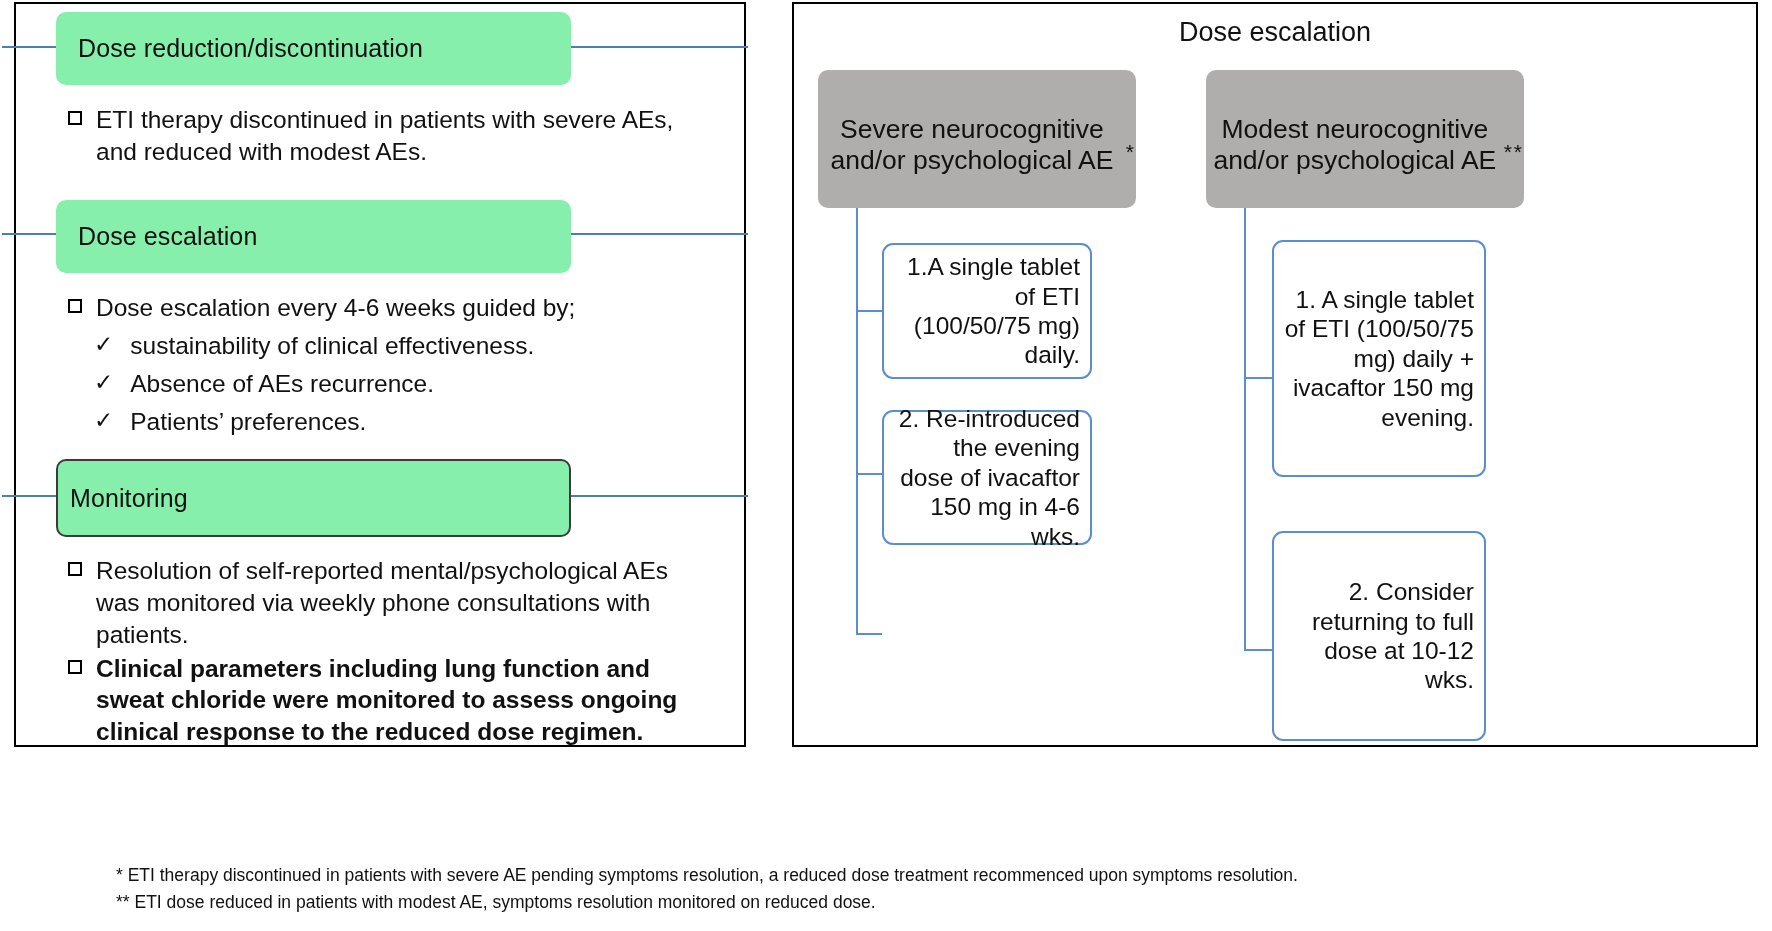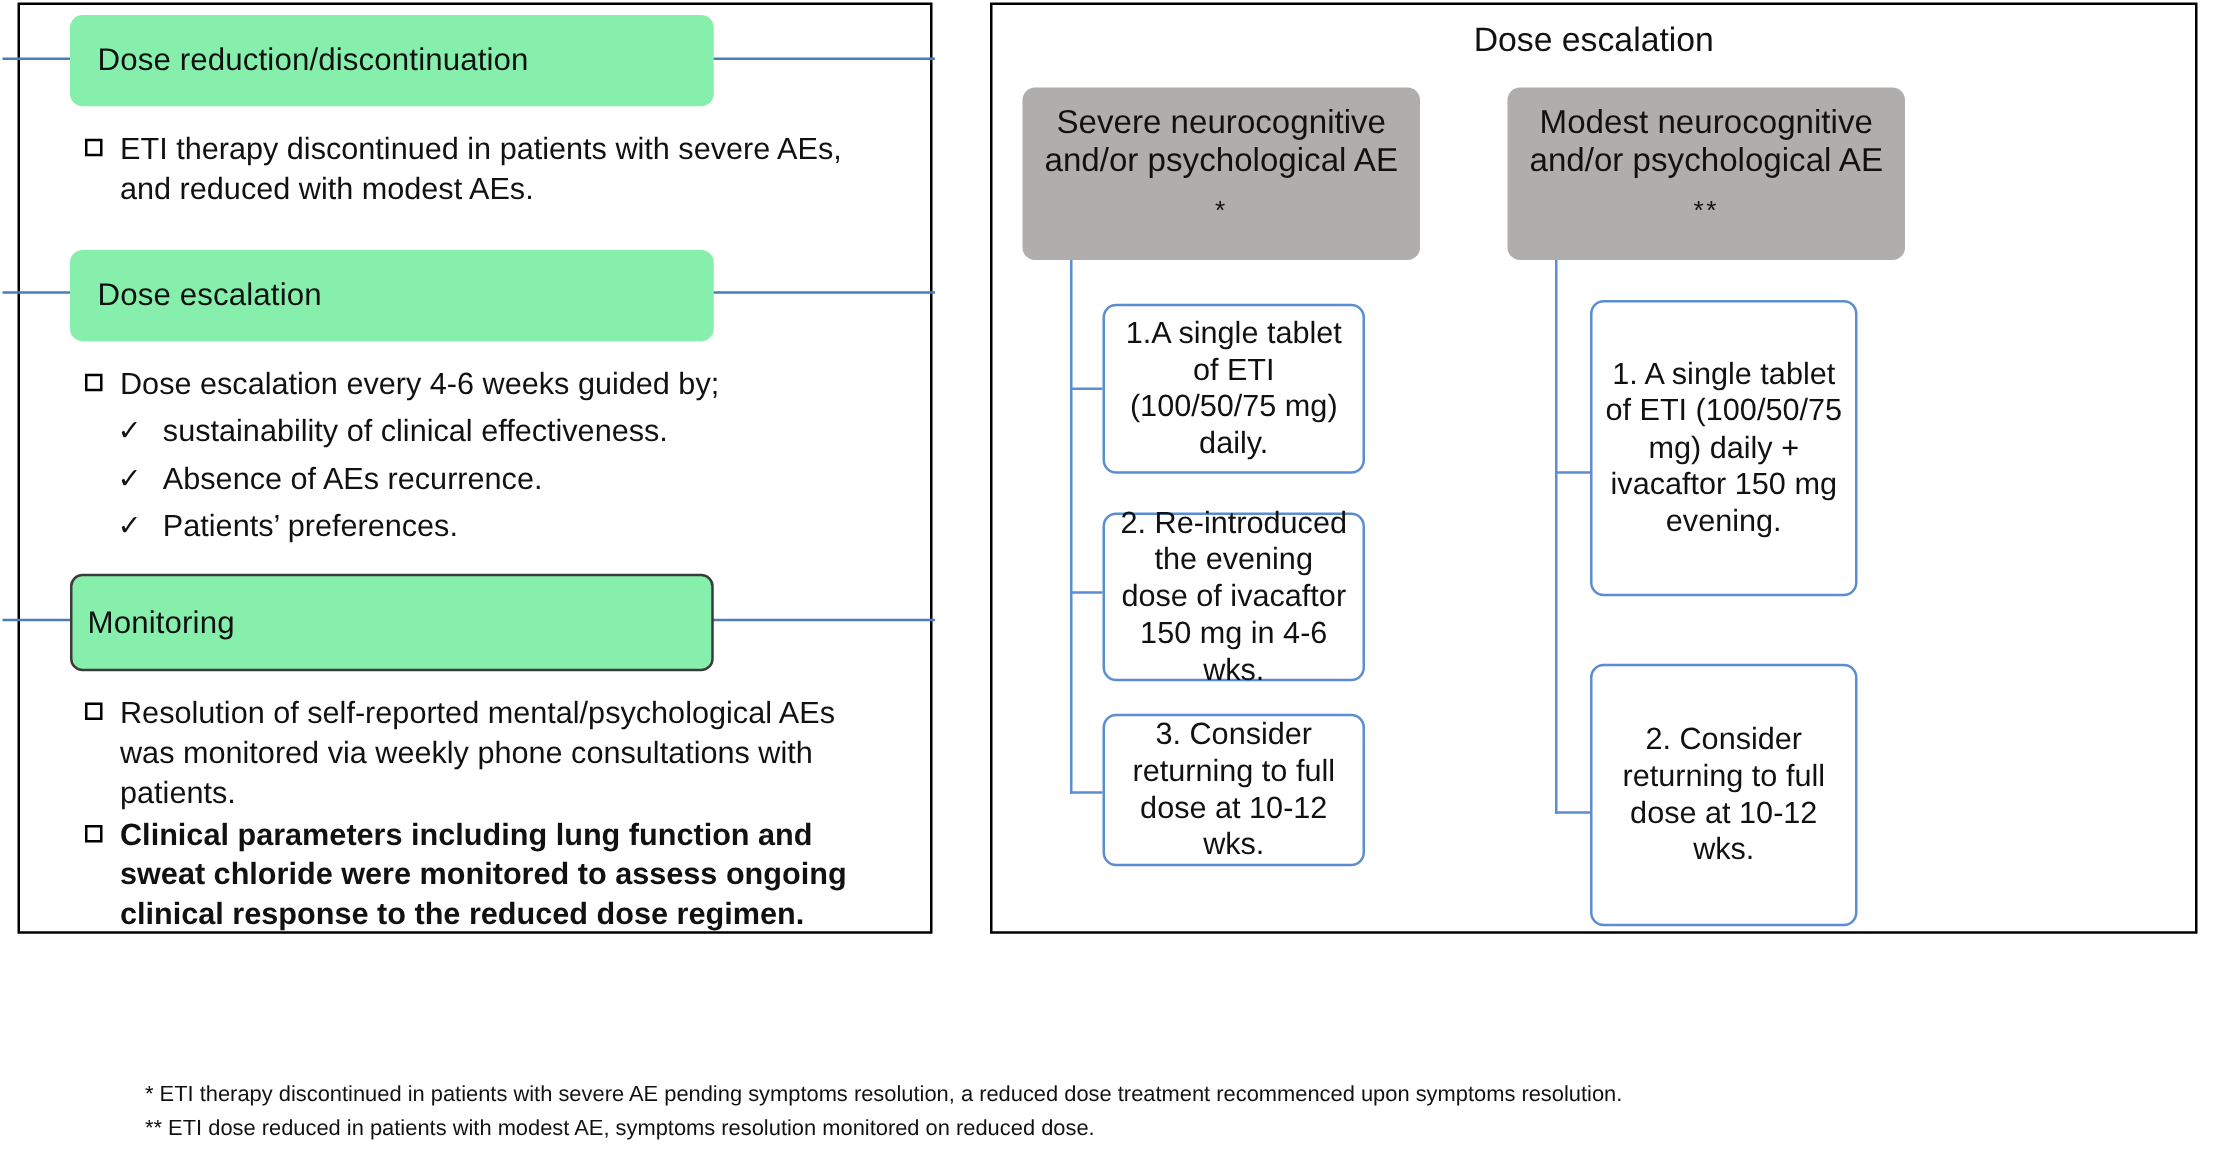--- a/index.html
+++ b/index.html
@@ -44,31 +44,31 @@
     position:absolute; left:792px; top:2px; width:966px; height:745px;
     border:2px solid #000000; background:#ffffff; box-sizing:border-box;
   }
   #right-title{
     position:absolute; top:13px; left:0; width:100%; text-align:center;
     font-size:27px; color:#111111;
   }
   .ae-head{
     position:absolute; width:318px; height:138px; background:#b0aeac;
     border-radius:10px; box-sizing:border-box;
-    display:flex; flex-direction:column; align-items:center; justify-content:flex-start;
+    display:flex; flex-direction:row; align-items:center; justify-content:flex-start;
     padding-top:12px;
     font-size:26.5px; line-height:1.16; color:#111111; text-align:center;
     z-index:3;
   }
   .ae-head .star{ font-size:21px; margin-top:14px; letter-spacing:2px; }
 
   .step-box{
     position:absolute; box-sizing:border-box;
     border:2px solid #5b8dd0; border-radius:11px; background:#ffffff;
-    display:flex; align-items:center; justify-content:center; text-align:center;
+    display:flex; align-items:center; justify-content:center; text-align:right;
     font-size:24.5px; line-height:1.20; color:#111111;
     padding:0 10px; z-index:3;
   }
   .conn{ position:absolute; background:#5b8dd0; z-index:1; }
 
   
   #footnotes{
     position:absolute; left:116px; top:862px; width:1620px;
     font-size:17.5px; line-height:1.52; color:#111111;
   }
@@ -145,23 +145,20 @@
   <div class="conn" style="left:62px;top:306px;width:26px;height:2px;"></div>
   <div class="conn" style="left:62px;top:469px;width:26px;height:2px;"></div>
   <div class="conn" style="left:62px;top:629px;width:26px;height:2px;"></div>
 
   <div class="step-box" style="left:88px;top:239px;width:210px;height:136px;">
     <span>1.A single tablet of ETI (100/50/75 mg) daily.</span>
   </div>
   <div class="step-box" style="left:88px;top:406px;width:210px;height:135px;">
     <span>2. Re-introduced the evening dose of ivacaftor 150 mg in 4-6 wks.</span>
   </div>
-  <div class="step-box" style="left:88px;top:567px;width:210px;height:122px;">
-    <span>3. Consider returning to full dose at 10-12 wks.</span>
-  </div>
 
   <div class="ae-head" style="left:412px;top:66px;">
     <span>Modest neurocognitive and/or psychological AE</span>
     <span class="star">**</span>
   </div>
 
   <div class="conn" style="left:450px;top:204px;width:2px;height:443px;"></div>
   <div class="conn" style="left:450px;top:373px;width:28px;height:2px;"></div>
   <div class="conn" style="left:450px;top:645px;width:28px;height:2px;"></div>
 

